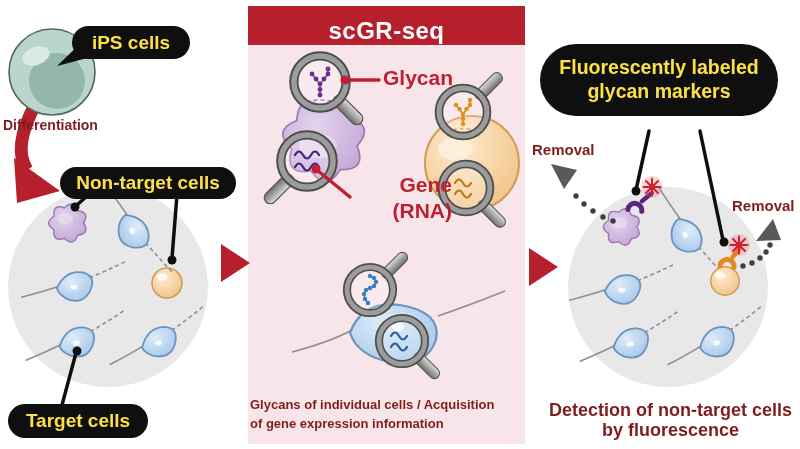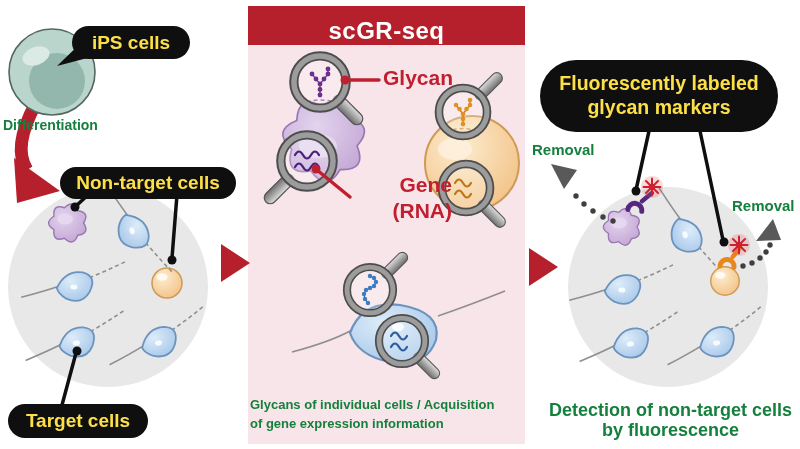--- a/index.html
+++ b/index.html
@@ -1,21 +1,21 @@
 <!DOCTYPE html>
 <html style="--accent-red: #b5202c; --label-red: #c01f2f; --panel-pink: #f8e5e9; --pill-black: #0f0f0f; --dish-gray: #e9e8e8; --ips-teal: #bad5cc; --purple-cell: #c9aed8; --orange-cell: #f5cd97; --blue-cell: #aecdea; --fluorescence-red: #cf2030;"><head>
 <meta charset="utf-8">
 <style>
   * { margin:0; padding:0; box-sizing:border-box; }
   html,body { background:#ffffff; font-family:"Liberation Sans", sans-serif; }
   .stage { position:relative; width:800px; height:449px; background:#fff; overflow:hidden; }
   .pink-panel { position:absolute; left:248px; top:6px; width:277px; height:438px;
                 background:var(--panel-pink,#f8e5e9); z-index:0; }
   .layer-svg { position:absolute; left:0; top:0; z-index:1; }
-  .txt { position:absolute; z-index:2; font-weight:bold; color:#15803d; }
+  .txt { position:absolute; z-index:2; font-weight:bold; color:#7f1d1d; }
   .pill { position:absolute; z-index:2; background:var(--pill-black,#0f0f0f); color:#fde047;
           font-weight:bold; display:flex; flex-direction:column; align-items:center;
           justify-content:center; text-align:center; line-height:1.22; }
   .mid-header { position:absolute; left:248px; top:6px; width:277px; height:39px; z-index:2;
                 background:var(--accent-red,#b5202c); color:#fff; font-weight:bold; font-size:24px;
                 display:flex; align-items:flex-end; justify-content:center; letter-spacing:0.5px; }
   .red-label { color:var(--label-red,#c01f2f); }
   
   .accent-f { fill:var(--accent-red,#b5202c); }
   .accent-s { stroke:var(--accent-red,#b5202c); }
@@ -299,21 +299,21 @@
   <div class="txt red-label" style="left:338px; top:172px; width:114px; text-align:right; font-size:21px; line-height:26px;">
     <div>Gene</div>
     <div>(RNA)</div>
   </div>
 
   <div class="txt" style="left:250px; top:395px; width:273px; text-align:left; font-size:13px; line-height:19px;">
     <div>Glycans of individual cells / Acquisition</div>
     <div>of gene expression information</div>
   </div>
 
-  <div class="pill" style="left:540px; top:60px; width:238px; height:72px; border-radius:36px; font-size:19.5px;">
+  <div class="pill" style="left:540px; top:44px; width:238px; height:72px; border-radius:36px; font-size:19.5px;">
     <div>Fluorescently labeled</div>
     <div>glycan markers</div>
   </div>
 
   <div class="txt" style="left:532px; top:141px; font-size:15px;">Removal</div>
 
   <div class="txt" style="left:732px; top:197px; font-size:15px;">Removal</div>
 
   <div class="txt" style="left:543px; top:400px; width:255px; text-align:center; font-size:18px; line-height:20px;">
     <div>Detection of non-target cells</div>

